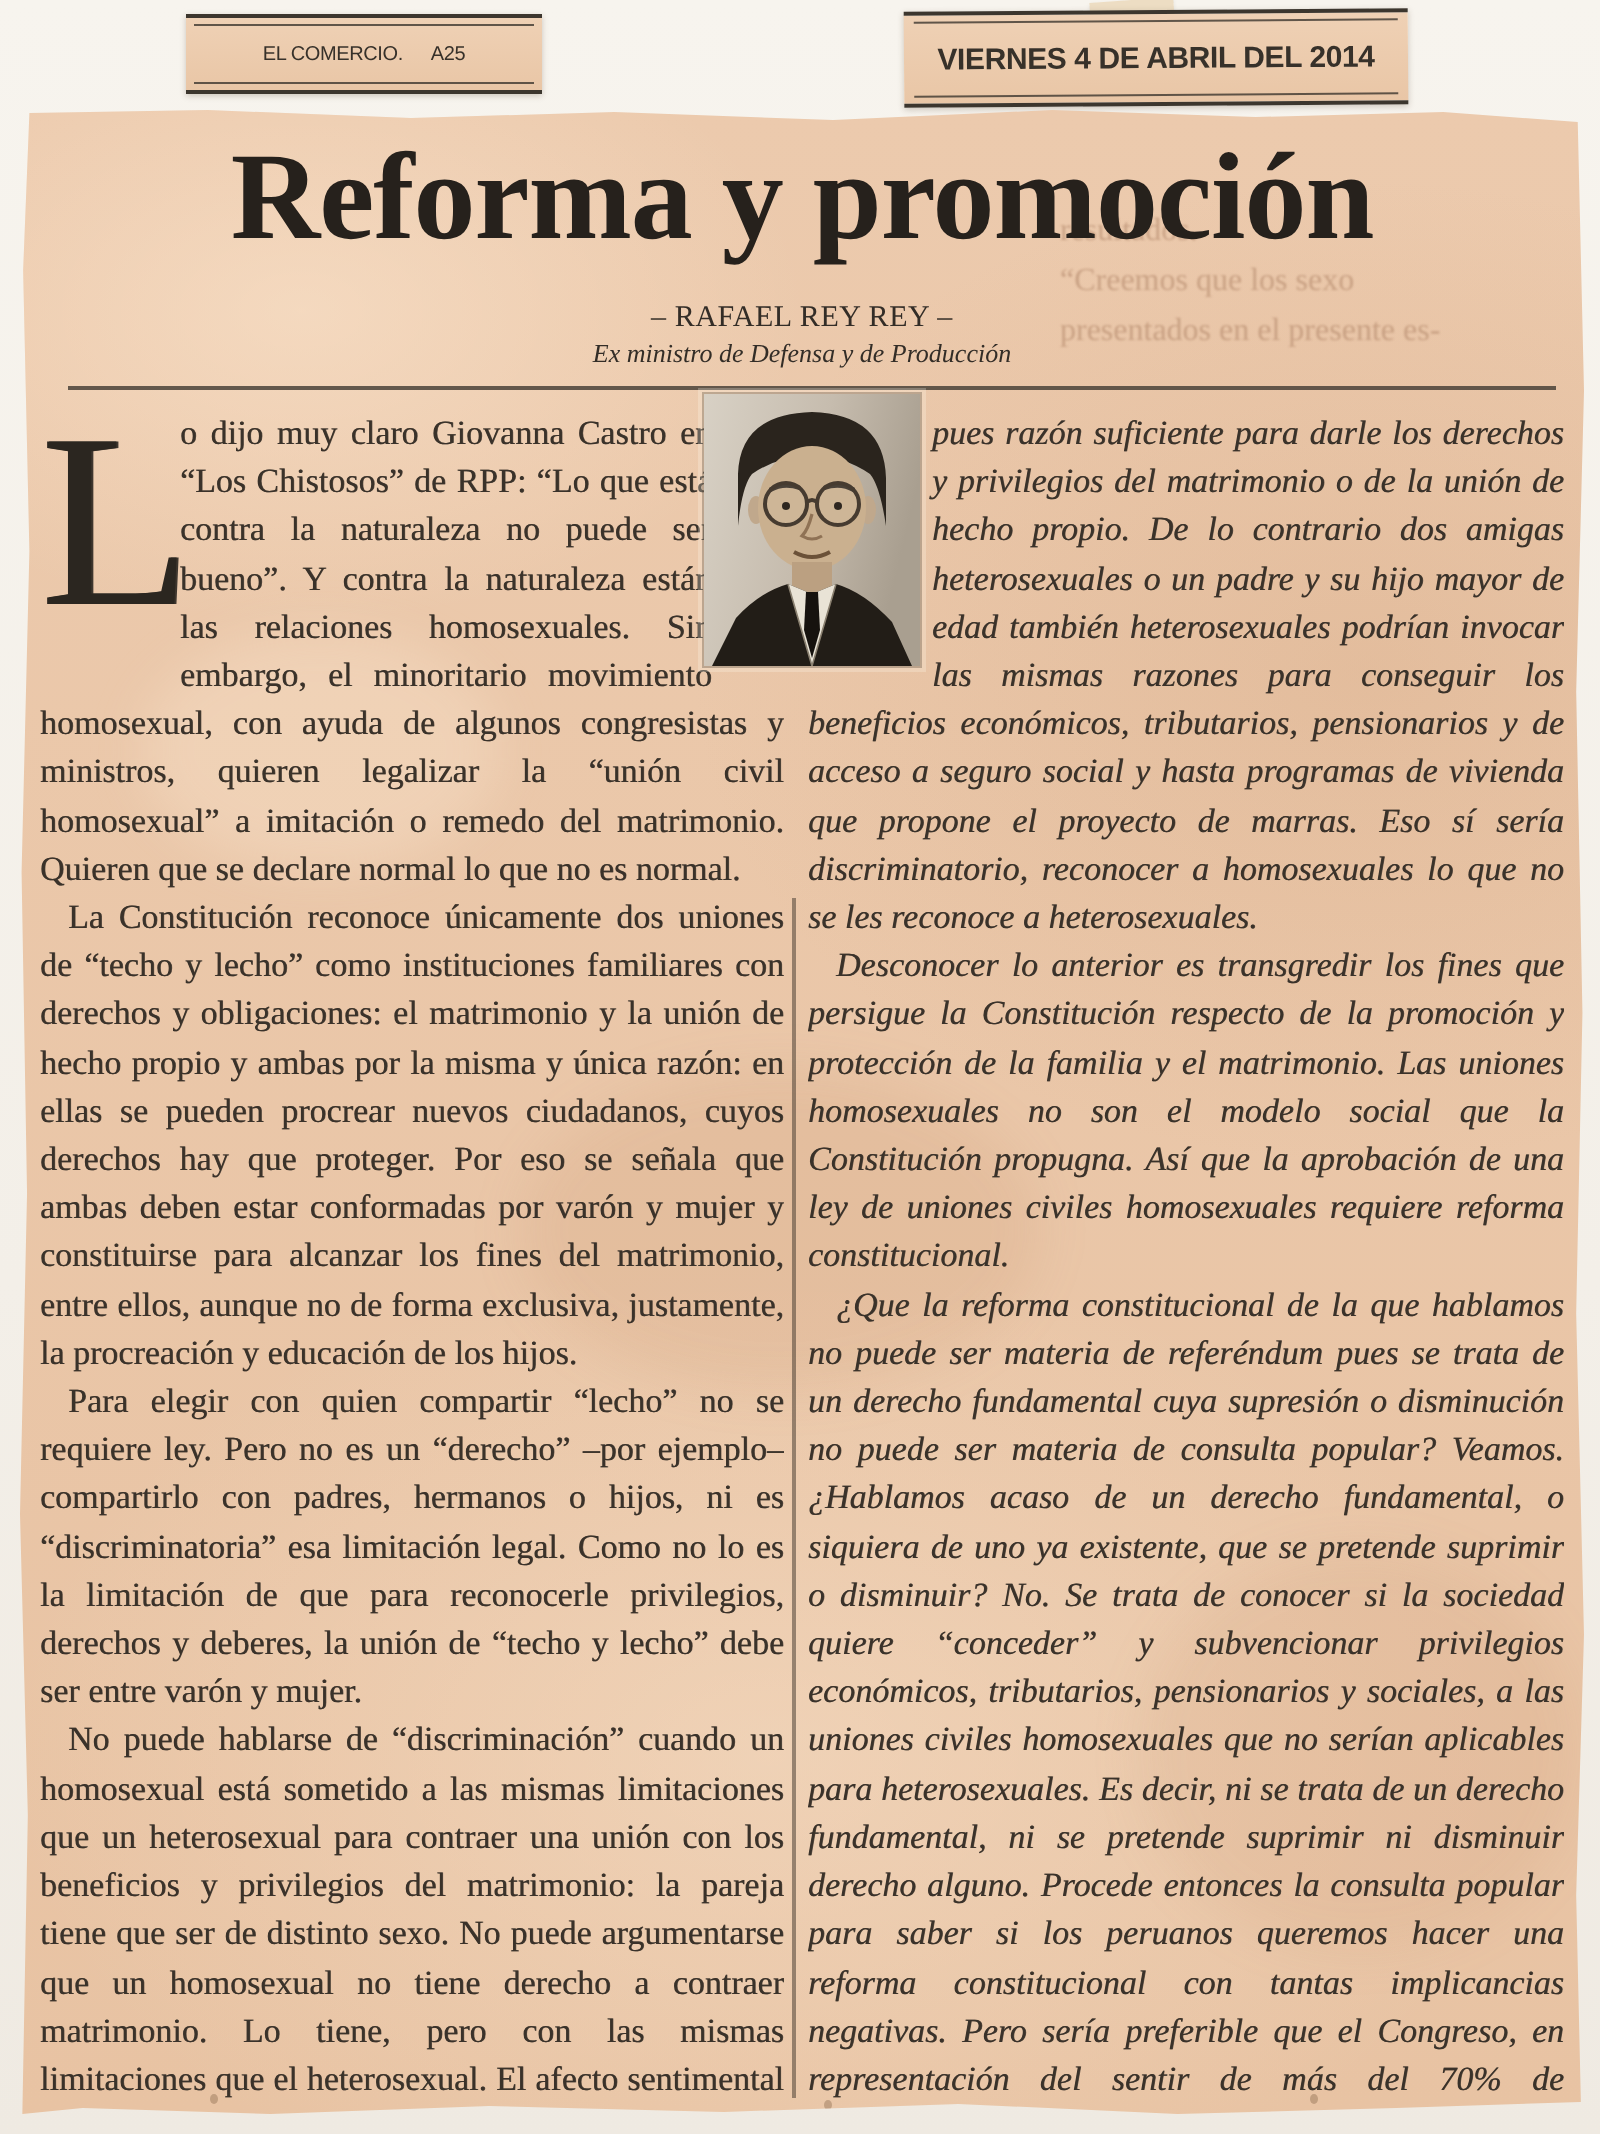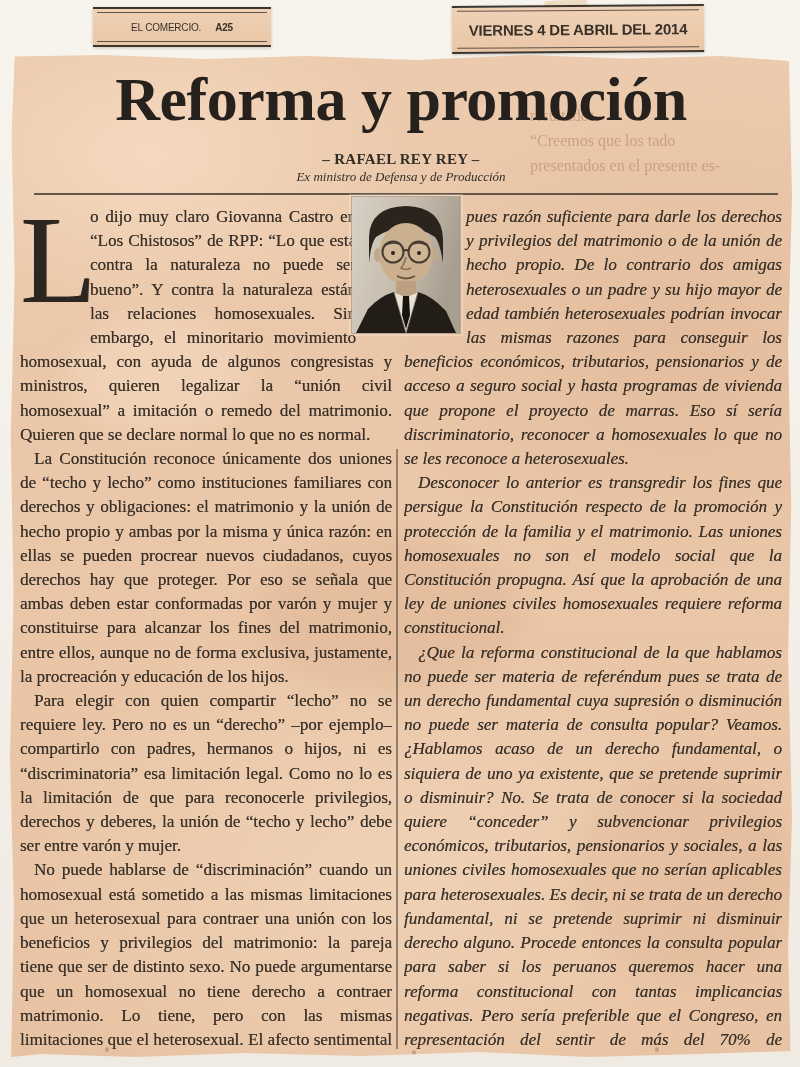--- a/index.html
+++ b/index.html
@@ -13,39 +13,39 @@
     position:absolute;display:flex;align-items:center;justify-content:center;
     background:linear-gradient(#efd1b5 0%,#e9c6a6 100%);
     color:#37312a;font-family:"Liberation Sans","DejaVu Sans",sans-serif;
     border-top:2px solid #3c362e;border-bottom:2px solid #3c362e;
     box-shadow:0 1px 3px rgba(80,60,40,.25);
   }
   .strip::before,.strip::after{content:"";position:absolute;left:2%;right:2%;height:1px;background:#3c362e;opacity:.8;}
   .strip::before{top:3px;}
   .strip::after{bottom:3px;}
   .strip-left{left:93px;top:7px;width:178px;height:36px;font-size:10px;letter-spacing:-0.2px;}
-  .strip-left b{font-weight:700;margin-left:14px;text-align:right;}
+  .strip-left b{font-weight:400;margin-left:14px;text-align:right;}
   .strip-right{left:452px;top:5px;width:252px;height:44px;font-size:15px;font-weight:700;letter-spacing:-0.2px;transform:rotate(-0.4deg);}
   .tape{position:absolute;left:545px;top:0;width:42px;height:11px;background:rgba(236,219,192,.95);transform:rotate(-4deg);box-shadow:0 1px 2px rgba(0,0,0,.08);}
   
   .clip{
     position:absolute;left:10px;top:55px;width:782px;height:1003px;
     background:
       radial-gradient(420px 260px at 18% 10%, rgba(255,236,214,.45), transparent 60%),
       radial-gradient(520px 380px at 86% 28%, rgba(199,148,108,.22), transparent 65%),
       radial-gradient(640px 420px at 48% 82%, rgba(255,241,222,.30), transparent 60%),
       linear-gradient(#eccaad,#e8c3a3);
     clip-path:polygon(0.6% 0.15%,12% 0%,25% 0.4%,38% 0.1%,52% 0.5%,66% 0%,79% 0.35%,91% 0.1%,99.6% 0.6%,100% 14%,99.5% 29%,99.9% 45%,99.5% 60%,100% 76%,99.5% 89%,99.8% 99.3%,88% 99.6%,74% 99.9%,60% 99.4%,45% 99.8%,30% 99.5%,16% 99.9%,4% 99.6%,0.15% 99.9%,0.5% 85%,0% 70%,0.45% 54%,0.1% 38%,0.6% 22%,0.2% 8%);
     box-shadow:0 2px 6px rgba(90,70,50,.35);
   }
   .headline{
     position:absolute;top:6px;left:0;right:0;margin:0;text-align:center;
     font-size:62px;font-weight:700;color:#26211c;letter-spacing:-0.5px;line-height:1.25;
   }
-  .byline{position:absolute;top:96px;left:0;right:0;text-align:center;font-size:15px;font-weight:700;color:#332d27;letter-spacing:.3px;}
+  .byline{position:absolute;top:96px;left:0;right:0;text-align:center;font-size:15px;font-weight:400;color:#332d27;letter-spacing:.3px;}
   .byline-role{position:absolute;top:114px;left:0;right:0;text-align:center;font-size:13px;font-style:italic;color:#332d27;}
   .title-rule{position:absolute;top:138px;left:24px;right:14px;height:2px;background:#4a4238;opacity:.85;}
   
   .col{
     position:absolute;top:150px;height:852px;overflow:hidden;
     font-size:17px;line-height:24.2px;text-align:justify;color:#3a322a;
     text-shadow:0.25px 0 rgba(59,51,43,.75);
   }
   .col-left{left:10px;width:372px;}
   .col-right{left:394px;width:378px;font-style:italic;}
@@ -92,21 +92,21 @@
   </div>
 
   <div class="strip strip-right">
     <span>VIERNES 4 DE ABRIL DEL 2014</span>
   </div>
 
   <div class="clip">
 
     <div class="ghost">
       <div>resultados.</div>
-      <div>“Creemos que los tado</div>
+      <div>“Creemos que los sexo</div>
       <div>presentados en el presente es-</div>
     </div>
 
     <div class="smudge smudge-1"></div>
     <div class="smudge smudge-2"></div>
     <div class="smudge smudge-3"></div>
 
     <h1 class="headline">Reforma y promoción</h1>
     <div class="byline">– RAFAEL REY REY –</div>
     <div class="byline-role">Ex ministro de Defensa y de Producción</div>

